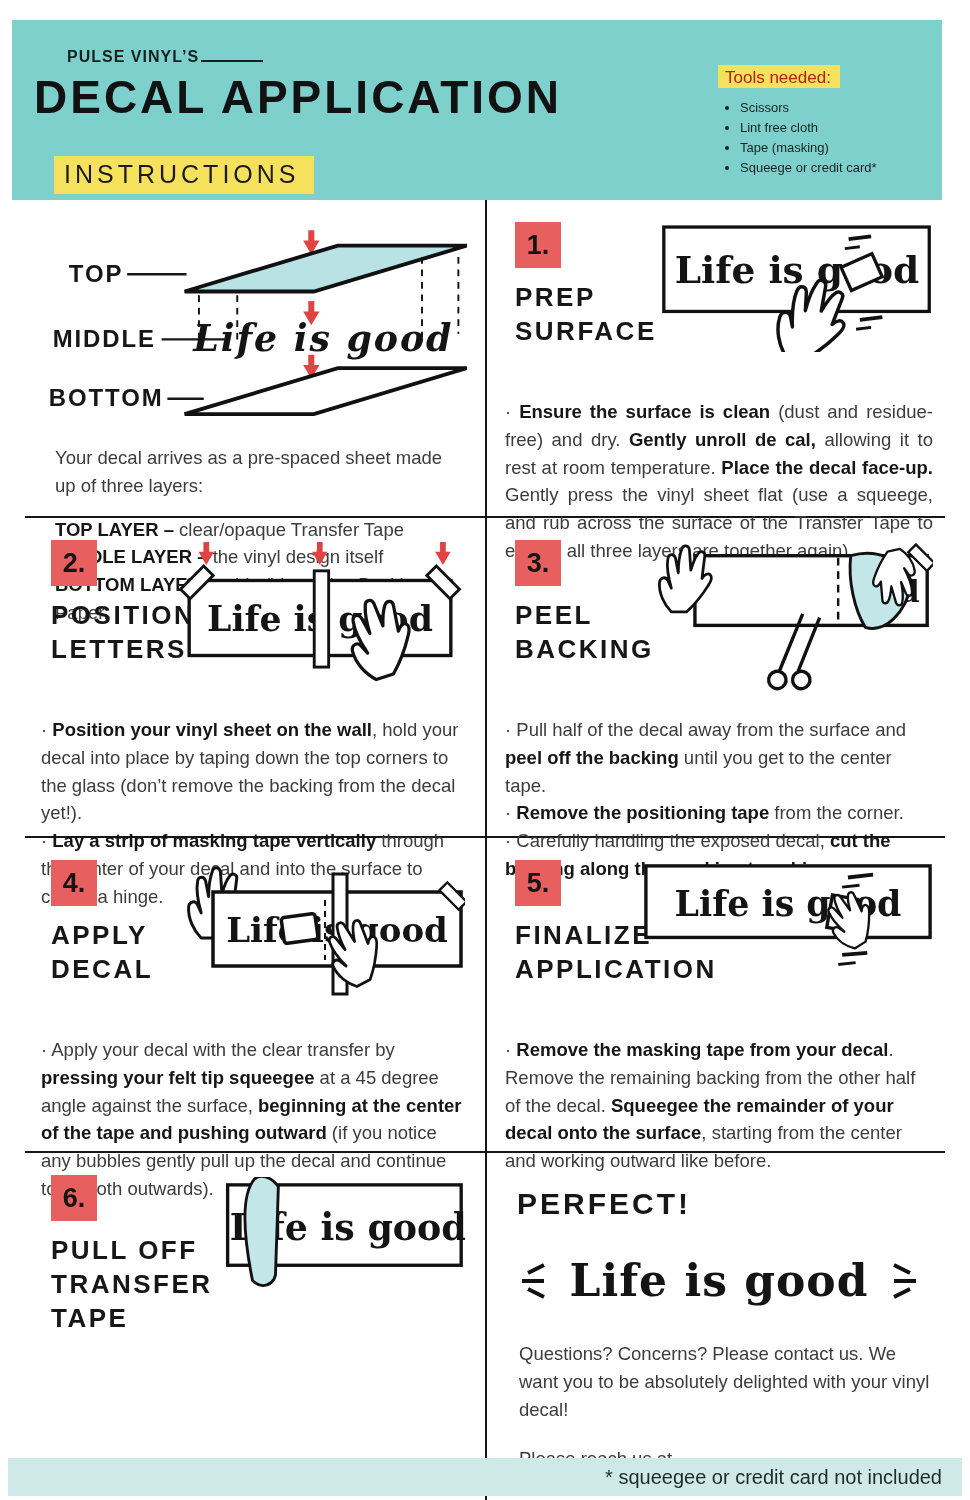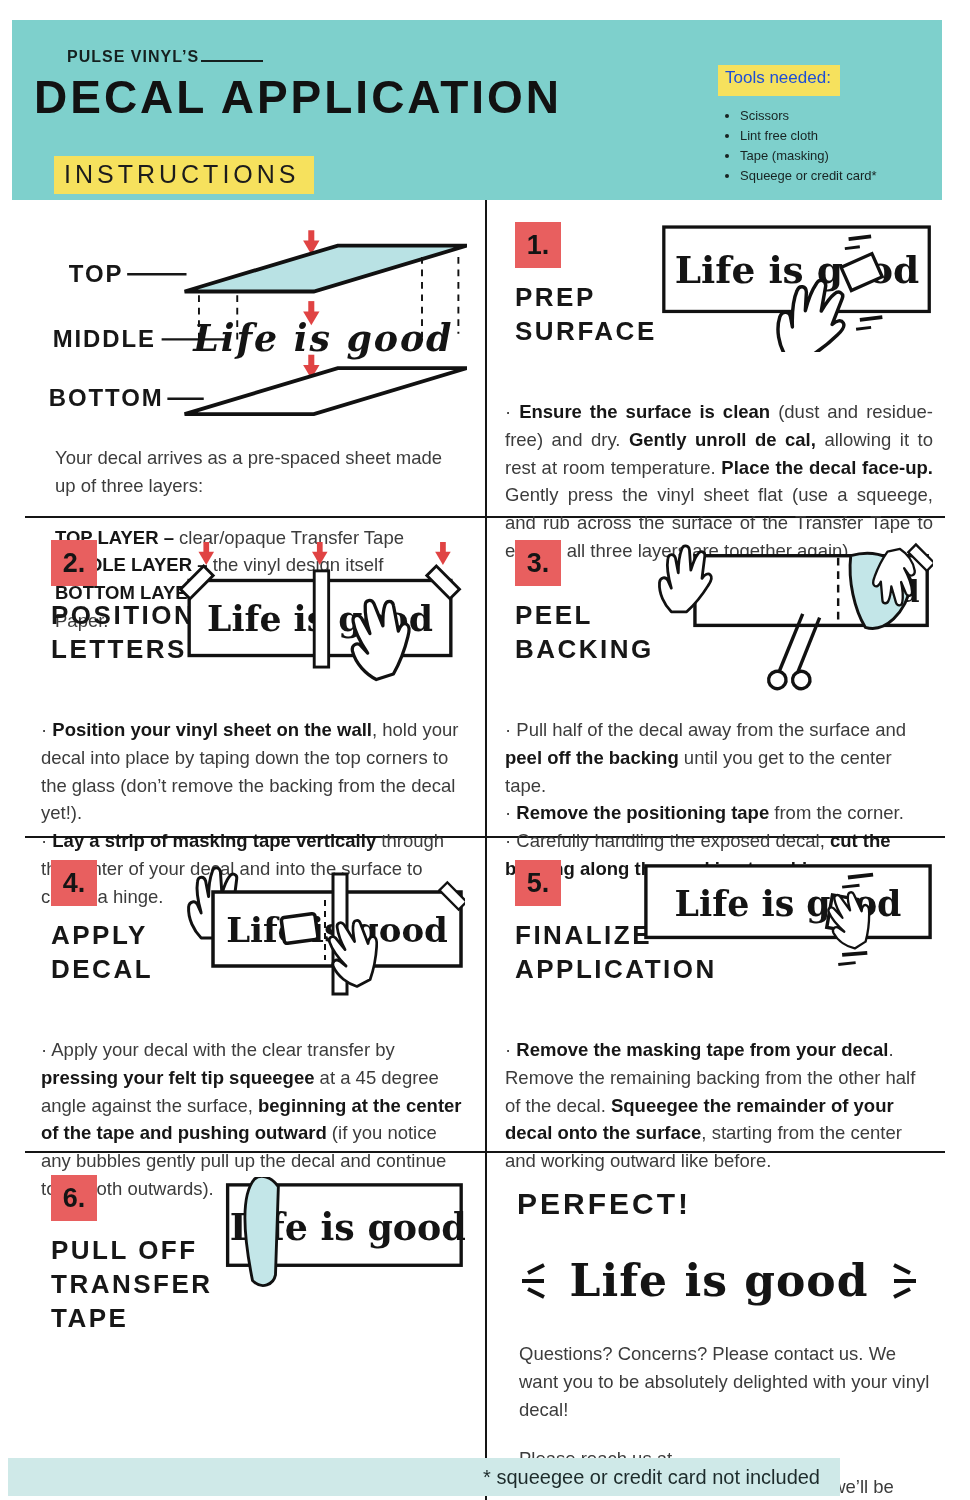--- a/index.html
+++ b/index.html
@@ -25,22 +25,22 @@
   .main-title{
     position:absolute;left:22px;top:50px;font-size:46px;font-weight:800;
     letter-spacing:3px;color:#121212;white-space:nowrap;
   }
   .subtitle{
     position:absolute;left:42px;top:136px;background:#f6e15d;color:#1c1c1c;
     font-size:25px;font-weight:500;letter-spacing:4px;padding:4px 14px 5px 10px;
   }
   .tools{position:absolute;left:706px;top:45px;width:230px;}
   .tools-label{
-    display:inline-block;background:#f6e15d;color:#1d4ed8;font-size:17px;
-    font-weight:500;padding:3px 9px 8px 7px;
+    display:inline-block;background:#f6e15d;color:#b91c1c;font-size:17px;
+    font-weight:500;padding:3px 9px 0 7px;
   }
   .tools ul{margin:10px 0 0 0;padding-left:22px;}
   .tools li{font-size:13px;line-height:1.55;color:#182423;}
   
   .grid{
     position:absolute;left:25px;top:200px;width:920px;height:1257px;
     display:grid;grid-template-columns:462px 1fr;grid-template-rows:318px 320px 315px 1fr;
   }
   .cell{box-sizing:border-box;padding:16px 12px 0 18px;position:relative;}
   .cell.left{padding:16px 20px 0 16px;border-right:2px solid #151515;}
@@ -58,36 +58,36 @@
   }
   .art{position:absolute;top:2px;right:0;}
   .step-body{font-size:18.5px;line-height:1.5;margin-top:6px;color:#3c3c3c;}
   .rich p{margin:0;}
   .rich.gap p + p{margin-top:22px;}
   .rich b{color:#161616;}
   .just p{text-align:justify;}
   
   .intro-art{display:block;margin:14px auto 0 auto;}
   .intro-text{font-size:18.5px;line-height:1.5;margin-top:22px;padding-left:14px;}
-  .intro-text .para{margin-bottom:24px;}
+  .intro-text .para{margin-bottom:16px;}
   
   .perfect-heading{
     margin:18px 0 0 12px;font-size:30px;font-weight:700;letter-spacing:3px;color:#171717;
   }
   .decal-line{
     display:flex;align-items:center;justify-content:center;gap:22px;margin-top:34px;
   }
   .decal-text{
     font-family:"DejaVu Serif","Liberation Serif",serif;font-weight:700;
     font-size:44px;color:#141414;letter-spacing:1px;
   }
   .finale-body{font-size:18.5px;line-height:1.5;margin:34px 0 0 14px;}
   
   .footer{
-    position:absolute;left:8px;top:1458px;width:832px;height:38px;background:#cfe9e8;
+    position:absolute;left:8px;top:1458px;width:954px;height:38px;background:#cfe9e8;
     display:flex;align-items:center;justify-content:flex-end;box-sizing:border-box;
     padding-right:20px;font-size:20px;color:#1d2b2b;
   }
   .decal-svg-text{
     font-family:"DejaVu Serif","Liberation Serif",serif;font-weight:700;fill:#141414;
   }
   .diagram-label{
     font-family:"Liberation Sans",sans-serif;font-weight:700;fill:#171717;letter-spacing:2px;
   }
   svg{display:block;}

